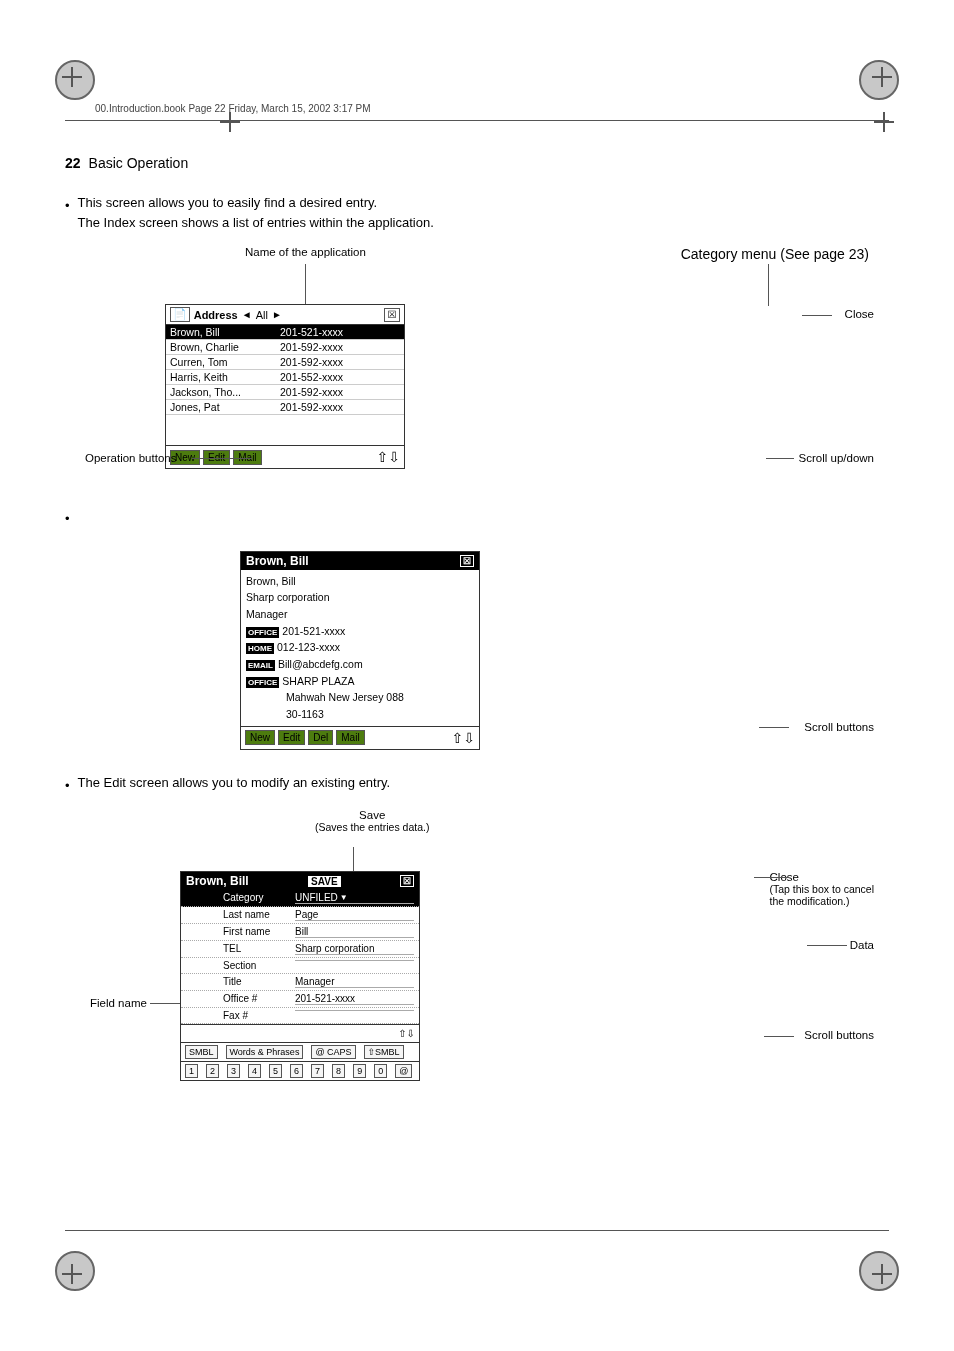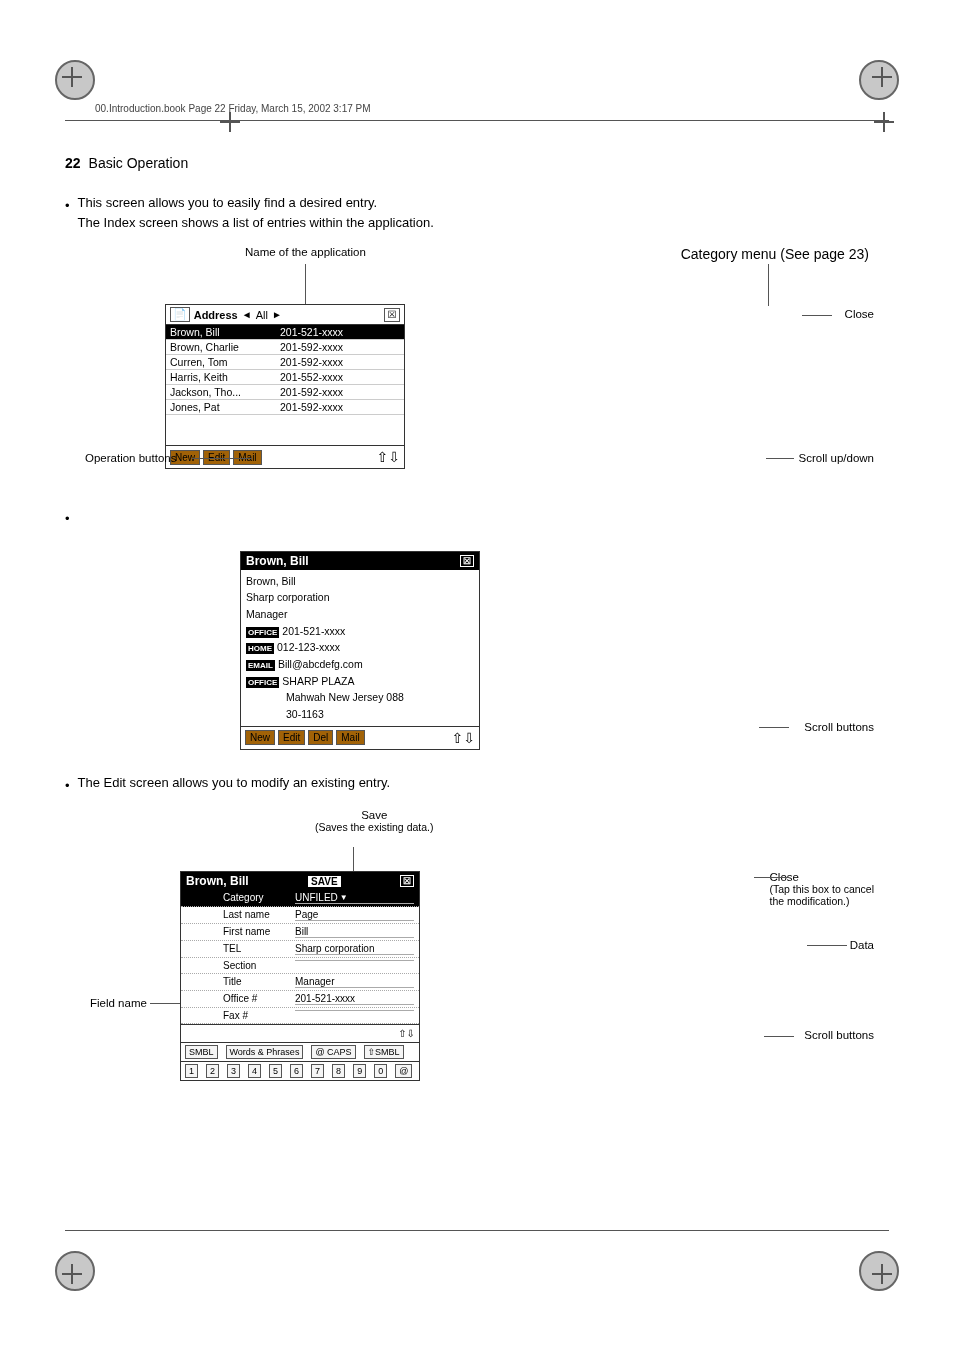--- a/index.html
+++ b/index.html
@@ -119,21 +119,21 @@
       display: flex;
       align-items: center;
       padding: 3px 4px;
       gap: 3px;
       border-top: 1px solid #333;
     }
     .footer-btn {
       border: 1px solid #555;
       padding: 1px 4px;
       font-size: 10px;
-      background: #a16207;
+      background: #4d7c0f;
       cursor: pointer;
     }
     .scroll-arrows {
       margin-left: auto;
       font-size: 14px;
     }
     .details-screen {
       display: inline-block;
       border: 1.5px solid #333;
       background: #fff;
@@ -408,21 +408,21 @@
   <div class="bullet-section">
     <div class="bullet-text">
       <span class="bullet-dot">•</span>
       <span>The Edit screen allows you to modify an existing entry.</span>
     </div>
 
     <div style="position:relative; height:280px; margin-left:20px; margin-bottom:10px;">
 
       <div style="position:absolute; top:0; left:230px; font-size:11.5px; text-align:center;">
         <div>Save</div>
-        <div style="font-size:10.5px;">(Saves the existing data.)</div>
+        <div style="font-size:10.5px;">(Saves the entries data.)</div>
       </div>
 
       <div style="position:absolute; top:38px; left:268px; width:1px; height:25px; border-left:1px solid #555;"></div>
 
       <div style="position:absolute; top:62px; right:15px; font-size:11.5px;">
         <div>Close</div>
         <div style="font-size:10.5px;">(Tap this box to cancel</div>
         <div style="font-size:10.5px;">the modification.)</div>
       </div>
       <div style="position:absolute; top:68px; right:100px; width:35px; height:1px; border-top:1px solid #555;"></div>

